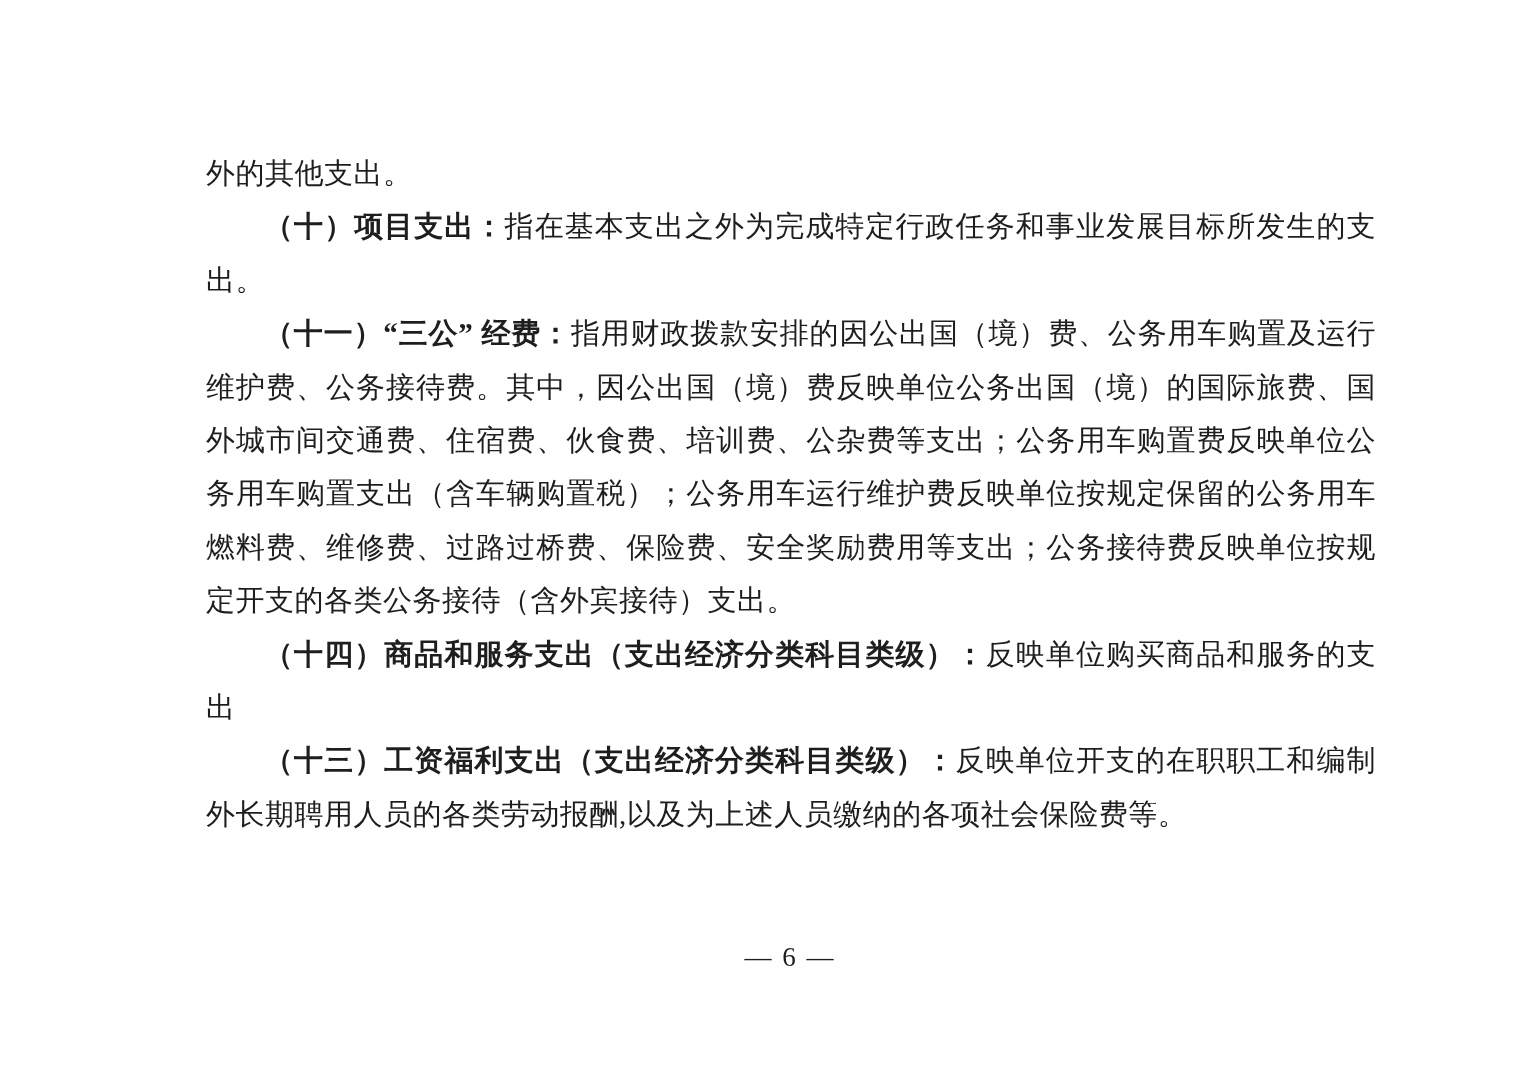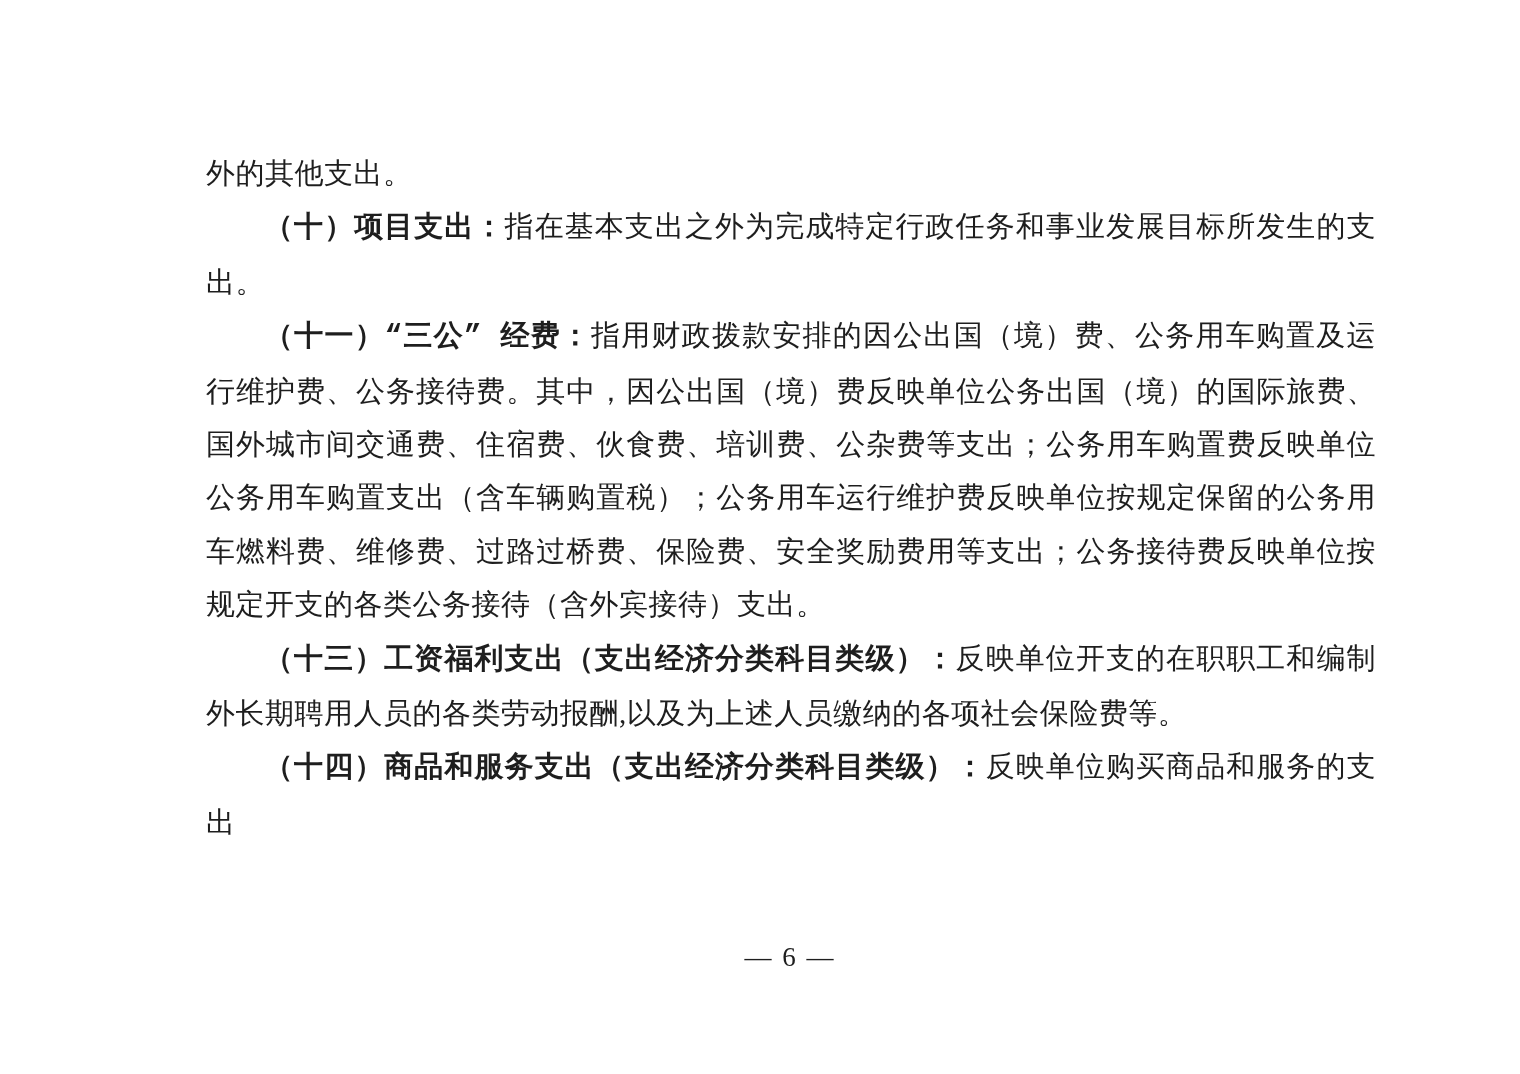--- a/index.html
+++ b/index.html
@@ -30,38 +30,37 @@
     line-height: 53.4px;
     text-align: justify;
     text-justify: inter-ideograph;
     letter-spacing: 0.5px;
   }
   .content p.indent {
     text-indent: 2em;
   }
   .content .bold {
     font-weight: bold;
-    font-family: Liberation Mono, monospace;
   }
   .footer {
     position: absolute;
     top: 942px;
     left: 0;
     width: 100%;
     text-align: center;
     font-size: 27px;
     letter-spacing: 2px;
     color: #1e1e1e;
   }
 </style>
 </head>
 <body>
 
 <div class="page">
   <div class="content">
       <p class=""><span>外的其他支出。</span></p>
       <p class="indent"><span class="bold">（十）项目支出：</span><span>指在基本支出之外为完成特定行政任务和事业发展目标所发生的支出。</span></p>
       <p class="indent"><span class="bold">（十一）“三公” 经费：</span><span>指用财政拨款安排的因公出国（境）费、公务用车购置及运行维护费、公务接待费。其中，因公出国（境）费反映单位公务出国（境）的国际旅费、国外城市间交通费、住宿费、伙食费、培训费、公杂费等支出；公务用车购置费反映单位公务用车购置支出（含车辆购置税）；公务用车运行维护费反映单位按规定保留的公务用车燃料费、维修费、过路过桥费、保险费、安全奖励费用等支出；公务接待费反映单位按规定开支的各类公务接待（含外宾接待）支出。</span></p>
+      <p class="indent"><span class="bold">（十四）商品和服务支出（支出经济分类科目类级）：</span><span>反映单位购买商品和服务的支出</span></p>
       <p class="indent"><span class="bold">（十三）工资福利支出（支出经济分类科目类级）：</span><span>反映单位开支的在职职工和编制外长期聘用人员的各类劳动报酬,以及为上述人员缴纳的各项社会保险费等。</span></p>
-      <p class="indent"><span class="bold">（十四）商品和服务支出（支出经济分类科目类级）：</span><span>反映单位购买商品和服务的支出</span></p>
     </div>
   <div class="footer">— 6 —</div>
 </div>
 
 </body></html>

